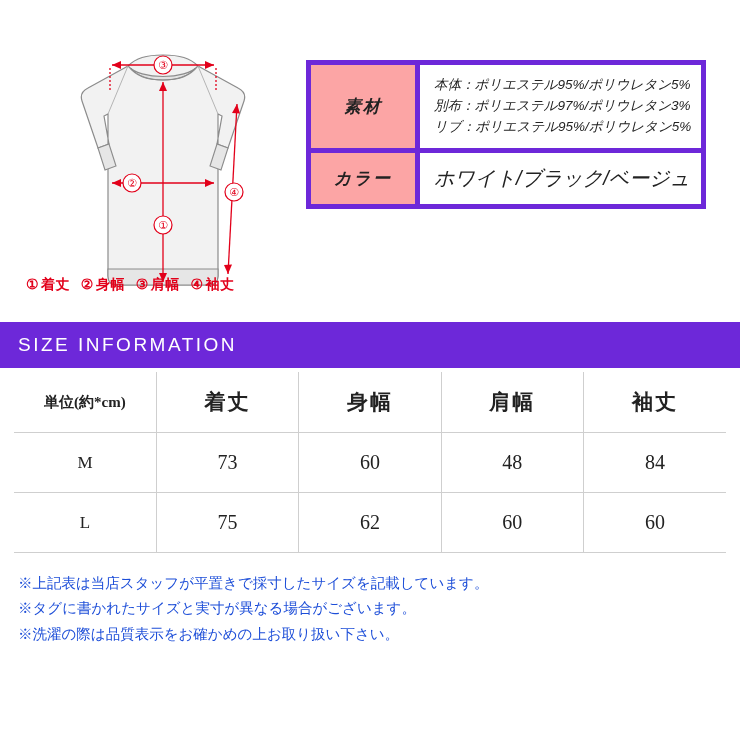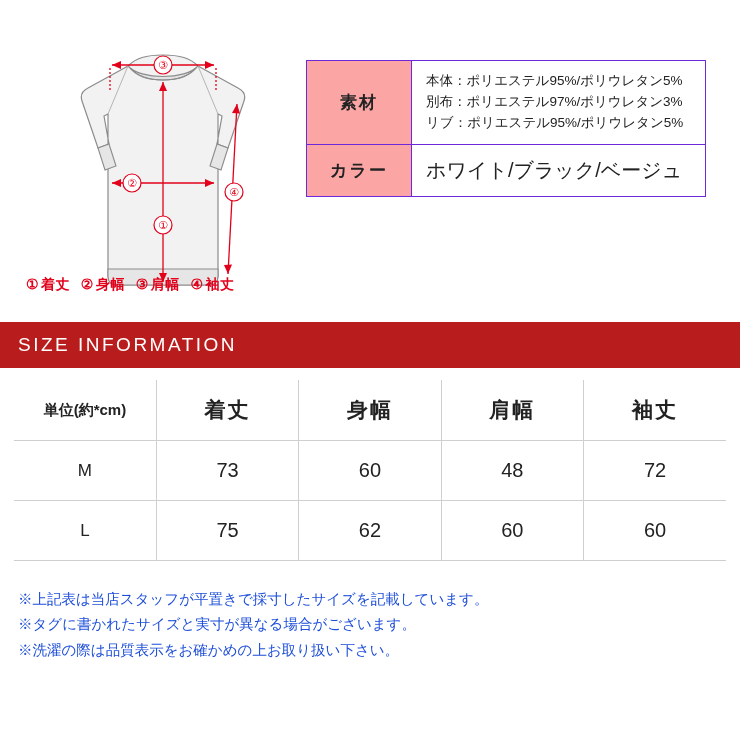--- a/index.html
+++ b/index.html
@@ -50,22 +50,23 @@
   .legend span { margin-right: 2px; }
 
   
   .spec-table {
     border-collapse: collapse;
     width: 400px;
     margin-top: 30px;
     table-layout: fixed;
   }
   .spec-table td {
-    border: 1px solid #6d28d9;
+    border: 5px solid #6d28d9;
     vertical-align: middle;
+    font-style: italic;
   }
   .spec-label {
     width: 104px;
     background: #fca5a5;
     text-align: center;
     font-size: 17px;
     font-weight: bold;
     letter-spacing: 2px;
     color: #222;
     padding: 12px 0;
@@ -76,35 +77,36 @@
     line-height: 1.55;
     color: #222;
   }
   .spec-value.big {
     font-size: 20px;
   }
   .spec-value .line { white-space: nowrap; }
 
   
   .banner {
-    background: #b91c1c;
+    background: #6d28d9;
     color: #ffffff;
     height: 46px;
     display: flex;
     align-items: center;
     padding-left: 18px;
     font-size: 19px;
     letter-spacing: 2.5px;
     font-family: "Liberation Sans", sans-serif;
   }
 
   
   .size-wrap {
-    padding: 12px 14px;
+    padding: 4px 14px;
     box-sizing: border-box;
+    font-family: Liberation Serif, serif;
   }
   .size-table {
     border-collapse: collapse;
     width: 712px;
     table-layout: fixed;
   }
   .size-table th, .size-table td {
     border-bottom: 1px solid #cfcfcf;
     text-align: center;
     color: #222;
@@ -267,21 +269,21 @@
         <th class="col vline">肩幅</th>
         <th class="col">袖丈</th>
       </tr>
     </thead>
     <tbody>
       <tr>
         <td class="rowlabel vline">M</td>
         <td class="vline">73</td>
         <td class="vline">60</td>
         <td class="vline">48</td>
-        <td>72</td>
+        <td>84</td>
       </tr>
       <tr>
         <td class="rowlabel vline">L</td>
         <td class="vline">75</td>
         <td class="vline">62</td>
         <td class="vline">60</td>
         <td>60</td>
       </tr>
     </tbody>
   </table>

